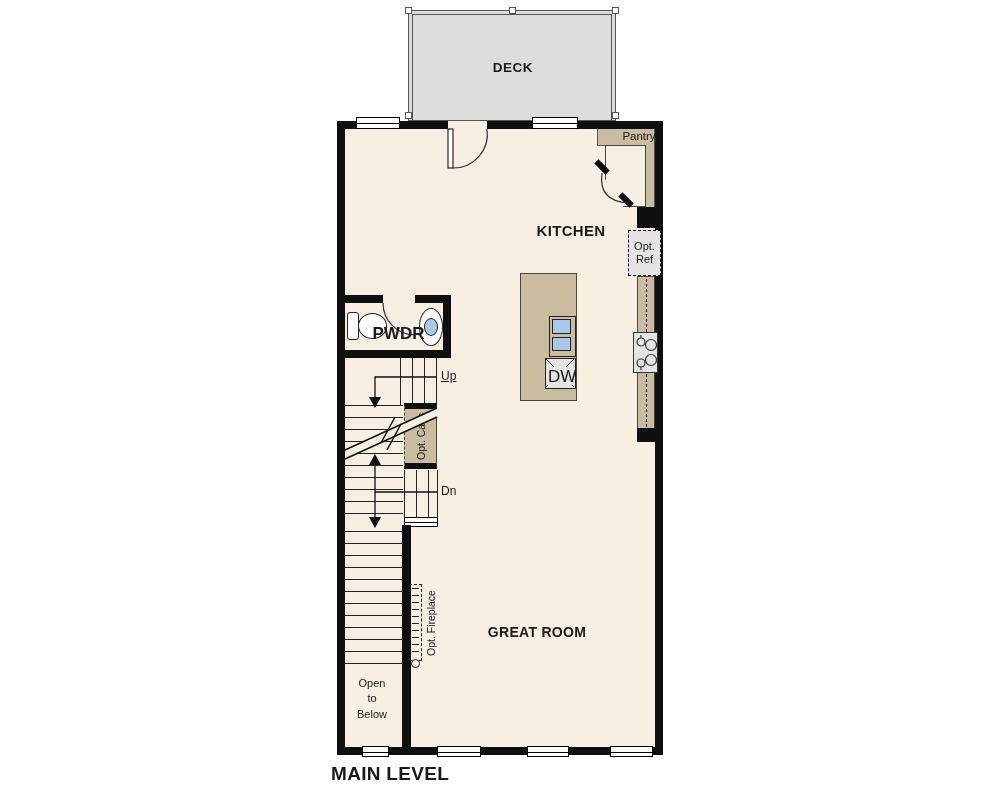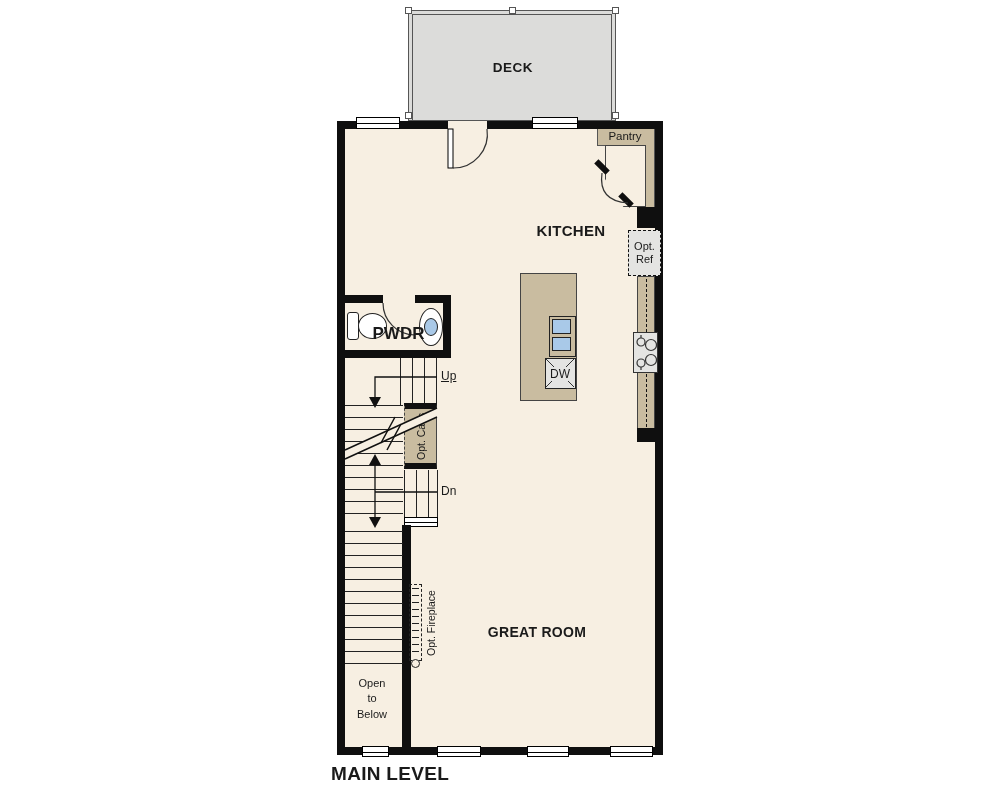--- a/index.html
+++ b/index.html
@@ -51,21 +51,21 @@
   <div class="abs" style="left:597px;top:129px;width:58px;height:17px;background:var(--tan);border:1px solid #555;border-top:none;"></div>
   <div class="abs" style="left:645px;top:145px;width:10px;height:63px;background:var(--tan);border:1px solid #555;border-top:none;"></div>
   <div class="abs" style="left:605px;top:145px;width:41px;height:62px;background:var(--floor);border:1px solid #444;
               clip-path:polygon(0 0,100% 0,100% 100%,45% 100%,0 55%);"></div>
   <div class="abs" style="left:594px;top:164px;width:16px;height:6px;background:var(--wall);transform:rotate(45deg);"></div>
   <div class="abs" style="left:618px;top:197px;width:16px;height:6px;background:var(--wall);transform:rotate(45deg);"></div>
   <svg class="abs" style="left:590px;top:155px;" width="60" height="60" viewBox="0 0 60 60">
     <path d="M12,18 Q8,46 38,48" fill="none" stroke="#333" stroke-width="1.2"></path>
   </svg>
   <div class="abs" style="left:637px;top:207px;width:26px;height:21px;background:var(--wall);"></div>
-  <div class="lbl ctr" style="left:599px;top:130px;width:52px;font-size:11.5px;">Pantry</div>
+  <div class="lbl ctr" style="left:613px;top:130px;width:52px;font-size:11.5px;">Pantry</div>
 
   <div class="lbl ctr" style="left:628px;top:230px;width:33px;height:46px;background:var(--appliance);border:1.5px dashed #111;
               font-size:11px;line-height:1.2;display:flex;align-items:center;justify-content:center;">Opt. Ref</div>
   <div class="abs" style="left:637px;top:276px;width:18px;height:154px;background:var(--tan);border:1px solid #444;">
     <div class="abs" style="left:8px;top:2px;bottom:2px;width:0;border-left:1px dashed #111;"></div>
   </div>
   <div class="abs" style="left:633px;top:332px;width:25px;height:41px;background:var(--appliance);border:1px solid #333;">
     <svg width="23" height="39" viewBox="0 0 23 39">
       <circle cx="7" cy="9" r="4" fill="none" stroke="#333" stroke-width="1.2"></circle>
       <circle cx="17" cy="12" r="5.5" fill="none" stroke="#333" stroke-width="1.2"></circle>
@@ -78,21 +78,21 @@
 
   <div class="abs" style="left:520px;top:273px;width:57px;height:128px;background:var(--tan);border:1px solid #444;"></div>
   <div class="abs" style="left:549px;top:316px;width:27px;height:41px;background:var(--tan);border:1.5px solid #222;">
     <div class="abs" style="left:2px;top:2px;width:19px;height:15px;background:var(--sink);border:1px solid #222;"></div>
     <div class="abs" style="left:2px;top:20px;width:19px;height:14px;background:var(--sink);border:1px solid #222;"></div>
   </div>
   <div class="abs" style="left:545px;top:358px;width:31px;height:31px;background:var(--appliance);border:1.5px solid #222;">
     <svg width="28" height="28" viewBox="0 0 28 28" style="position:absolute;left:0;top:0;">
       <path d="M0,0 L28,28 M28,0 L0,28" stroke="#333" stroke-width="1"></path>
     </svg>
-    <div class="lbl" style="left:2px;top:8px;width:24px;text-align:center;font-size:12px;background:var(--appliance);">DW</div>
+    <div class="lbl" style="left:2px;top:8px;width:24px;text-align:center;font-size:17px;background:var(--appliance);">DW</div>
   </div>
 
   <div class="abs" style="left:337px;top:295px;width:114px;height:63px;background:var(--floor);border:8px solid var(--wall);"></div>
   <div class="abs" style="left:383px;top:295px;width:32px;height:8px;background:var(--floor);"></div>
   <svg class="abs" style="left:375px;top:295px;" width="50" height="50" viewBox="0 0 50 50">
     <path d="M8,8 A32,32 0 0 0 40,40" fill="none" stroke="#333" stroke-width="1.2"></path>
   </svg>
   <div class="abs" style="left:347px;top:312px;width:12px;height:28px;background:#fff;border:1.5px solid #222;border-radius:3px;"></div>
   <div class="abs" style="left:358px;top:313px;width:29px;height:26px;background:#fff;border:1.5px solid #222;border-radius:50%;"></div>
   <div class="abs" style="left:419px;top:308px;width:24px;height:38px;background:#fff;border:1.5px solid #222;border-radius:50%;"></div>

